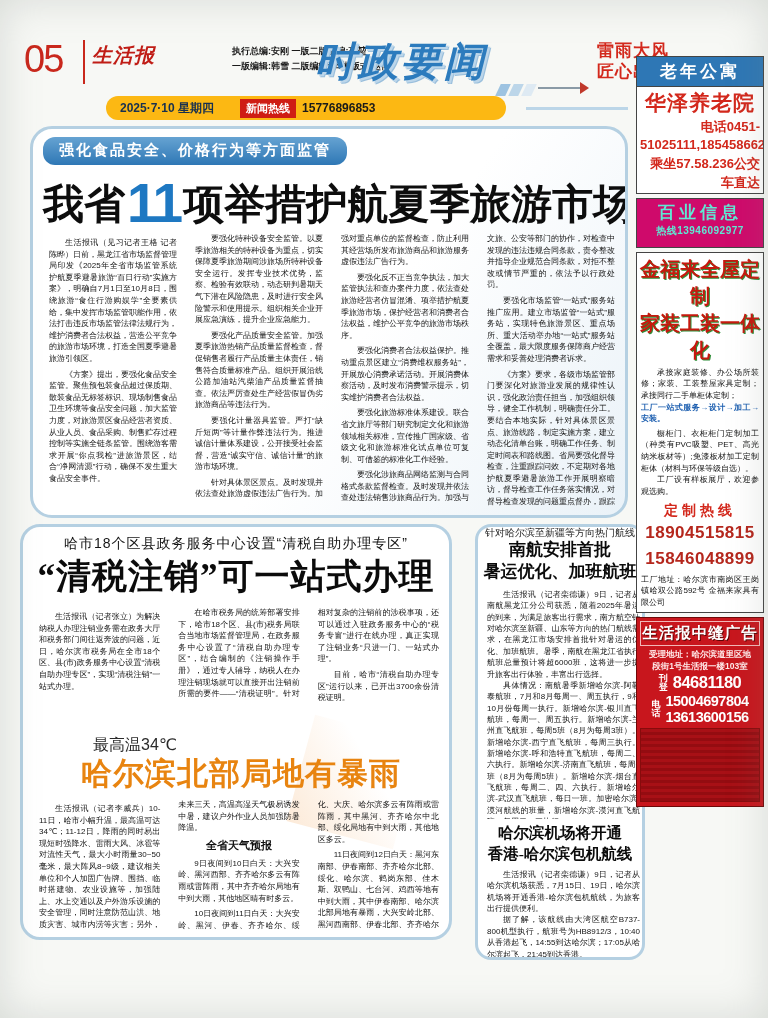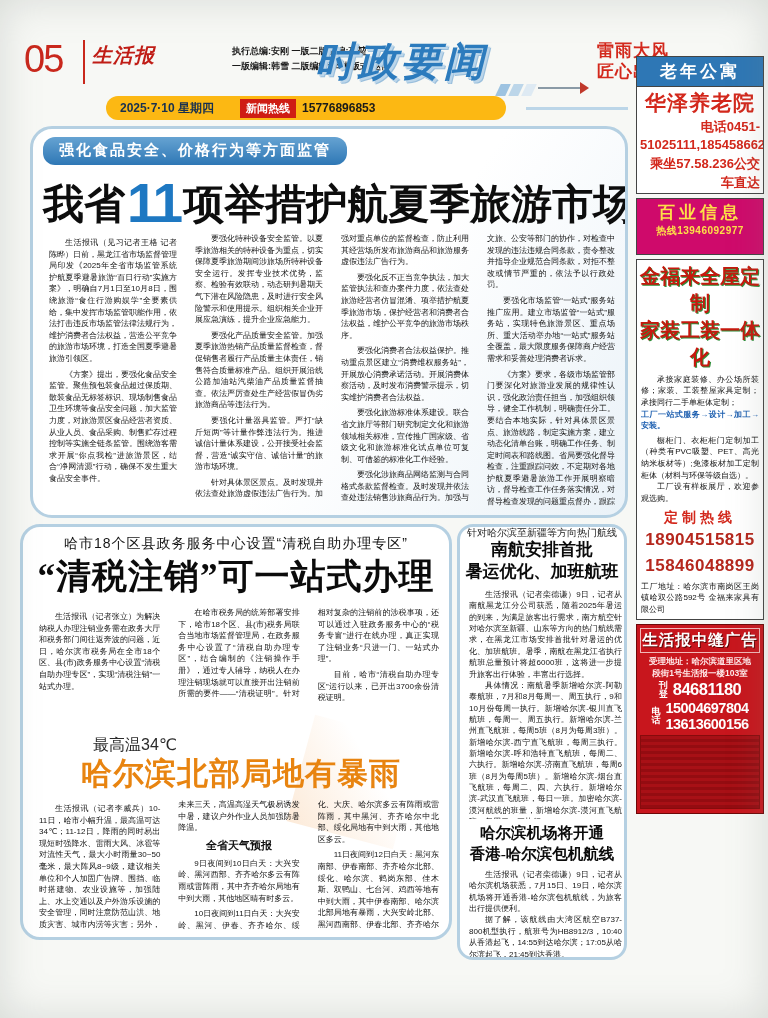--- a/index.html
+++ b/index.html
@@ -36,36 +36,36 @@
   .left-box{position:absolute;left:20px;top:524px;width:432px;height:416px;border:3px solid #b5d0e2;border-radius:20px;background:#fff;box-sizing:border-box;overflow:hidden;}
   .tax-kicker{position:absolute;left:0;top:8px;width:100%;text-align:center;font-size:14px;color:#141414;letter-spacing:1px;}
   .tax-headline{position:absolute;left:0;top:26px;width:100%;text-align:center;font-size:35px;font-weight:900;color:#0b0b0b;font-family:"Liberation Serif","DejaVu Serif",serif;letter-spacing:1px;}
   .tax-body{position:absolute;left:12px;top:80px;width:408px;height:118px;column-count:3;column-gap:10px;font-size:8px;line-height:1.45;text-align:justify;color:#141414;overflow:hidden;}
   .weather-overline{position:absolute;left:70px;top:208px;font-size:16px;color:#2a2a2a;}
   .weather-headline{position:absolute;left:58px;top:226px;font-size:31px;font-weight:900;color:#e88410;letter-spacing:1px;font-family:"Liberation Serif","DejaVu Serif",serif;}
   .weather-deco{position:absolute;right:40px;top:200px;width:110px;height:110px;background:linear-gradient(45deg,rgba(240,140,40,.18),rgba(240,140,40,0) 65%);transform:rotate(15deg);}
   .weather-body{position:absolute;left:12px;top:272px;width:408px;height:134px;column-count:3;column-gap:10px;font-size:8px;line-height:1.45;text-align:justify;color:#141414;overflow:hidden;}
   .col-subhead{text-indent:0 !important;text-align:center;font-weight:900;font-size:11px;margin:4px 0 2px !important;color:#111;}
   
-  .right-box{position:absolute;left:457px;top:524px;width:170px;height:436px;border:3px solid #b5d0e2;border-radius:16px;background:#fff;box-sizing:border-box;overflow:hidden;}
+  .right-box{position:absolute;left:475px;top:524px;width:170px;height:436px;border:3px solid #b5d0e2;border-radius:16px;background:#fff;box-sizing:border-box;overflow:hidden;}
   .air-kicker{position:absolute;left:0;top:-1px;width:100%;text-align:center;font-size:10px;color:#222;}
   .air-headline{position:absolute;left:0;top:12px;width:100%;text-align:center;font-size:17px;font-weight:900;color:#0b0b0b;line-height:1.3;font-family:"Liberation Serif","DejaVu Serif",serif;}
   .air-body{position:absolute;left:9px;top:62px;width:153px;height:230px;font-size:8px;line-height:1.42;text-align:justify;color:#141414;overflow:hidden;}
   .air-body p{margin:0;text-indent:2em;}
   .air2-headline{position:absolute;left:0;top:296px;width:100%;text-align:center;font-size:15.5px;font-weight:900;color:#0b0b0b;line-height:1.35;font-family:"Liberation Serif","DejaVu Serif",serif;}
   .air2-body{position:absolute;left:9px;top:342px;width:153px;height:88px;font-size:8px;line-height:1.42;text-align:justify;color:#141414;overflow:hidden;}
   .air2-body p{margin:0;text-indent:2em;}
   
   .sidebar{position:absolute;left:636px;top:56px;width:128px;height:958px;}
   .ad{box-sizing:border-box;width:128px;background:#fff;border:1px solid #444;margin-bottom:4px;overflow:hidden;}
   .ad1-header{background:#2e77b5;color:#fff;font-size:17px;font-weight:900;text-align:center;letter-spacing:3px;padding:3px 0;border-bottom:1px solid #444;}
   .ad1-name{color:#d3281c;font-size:21px;font-weight:900;text-align:center;letter-spacing:1px;padding:2px 0 1px;font-family:"Liberation Serif","DejaVu Serif",serif;}
   .ad1-body{font-size:7.5px;line-height:1.4;text-align:justify;color:#111;padding:2px 4px;text-indent:2em;}
   .ad1-phone{color:#d3281c;font-size:13px;font-weight:bold;padding:0 3px 1px;line-height:1.4;text-align:right;}
-  .ad2{background:#cf0a6b;color:#fde047;text-align:center;padding:2px 0 16px;}
+  .ad2{background:#cf0a6b;color:#5eead4;text-align:center;padding:2px 0 9px;}
   .ad2-title{font-size:17px;font-weight:900;letter-spacing:4px;}
   .ad2-line{font-size:10px;font-weight:bold;letter-spacing:.5px;}
   .ad3-art{color:#c6190e;font-size:20px;font-weight:900;text-align:center;letter-spacing:0px;line-height:1.35;text-shadow:1px 1px 0 #2f8f3a;font-family:"Liberation Serif","DejaVu Serif",serif;padding-top:3px;}
   .ad3-body{font-size:8px;line-height:1.45;text-align:justify;color:#111;padding:3px 4px 0;}
   .ad3-body .ind{text-indent:2em;display:block;}
   .ad3-blue{color:#1d5fb0;font-weight:bold;}
   .ad3-hot{color:#d3281c;font-size:14px;font-weight:900;text-align:center;letter-spacing:4px;padding-top:5px;}
   .ad3-phone{color:#b5271d;font-size:17px;font-weight:900;text-align:center;line-height:1.5;letter-spacing:.5px;}
   .ad3-addr{font-size:8px;line-height:1.4;color:#111;padding:3px 4px 4px;text-align:justify;}
   .ad4{background:#c8161d;border:1px solid #6e0808;color:#fff;padding:3px 3px 4px;}

